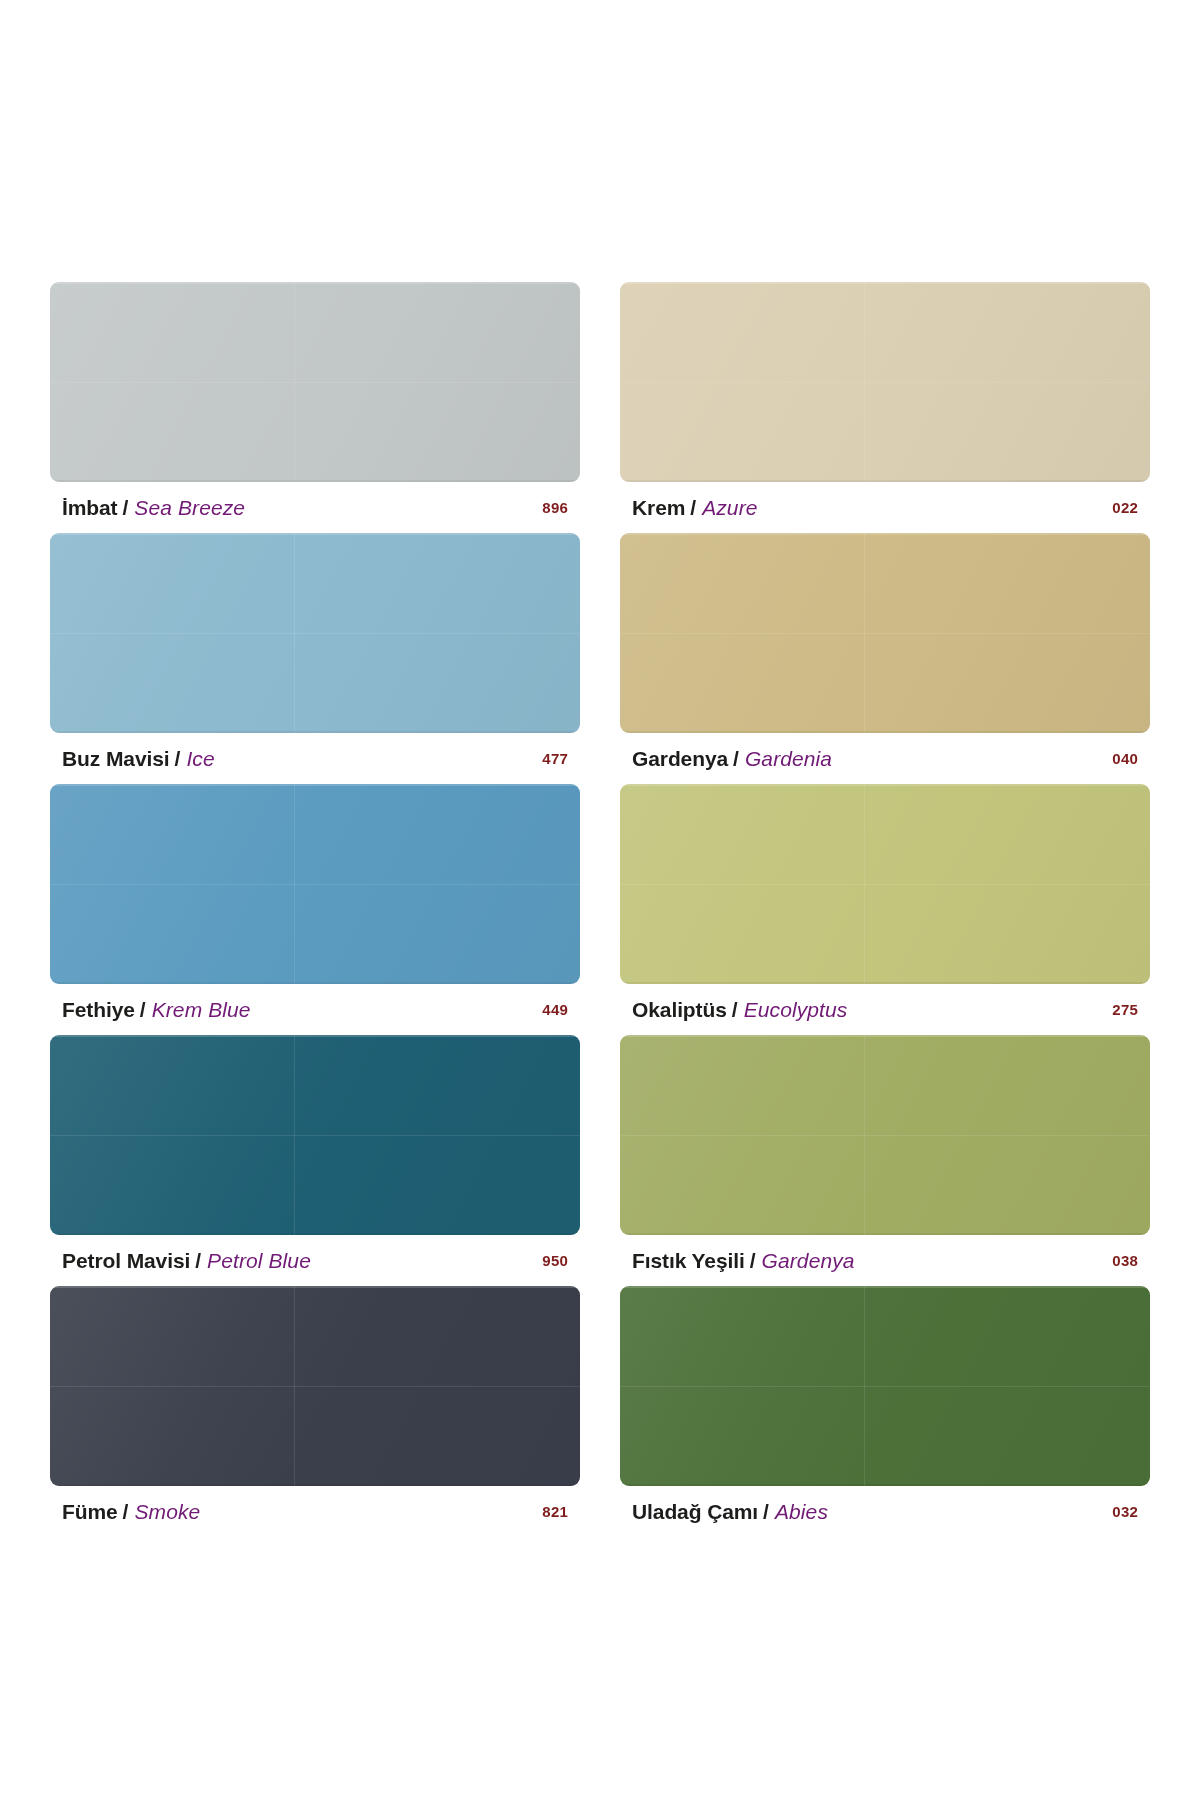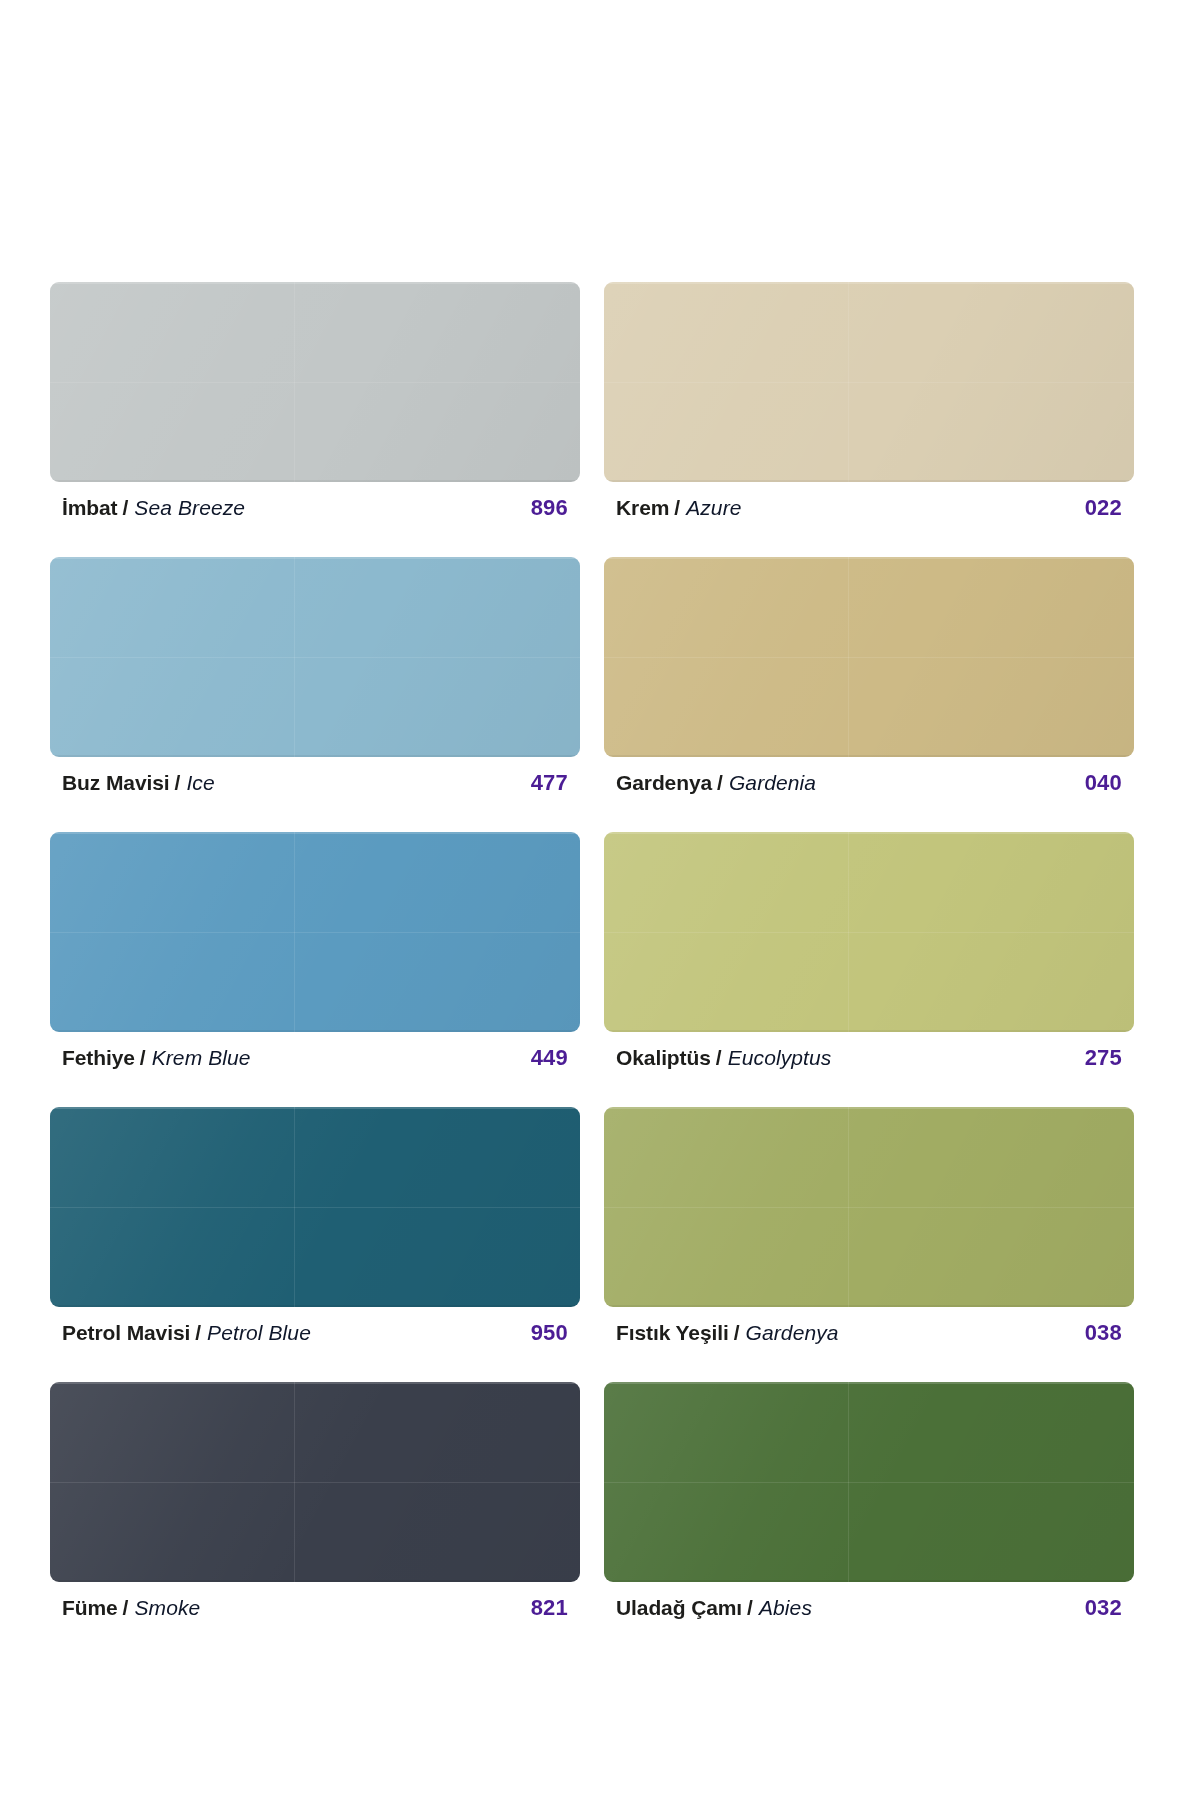--- a/index.html
+++ b/index.html
@@ -26,21 +26,20 @@
   
   #swatch-grid {
     position: absolute;
     left: 50px;
     top: 282px;
     width: 1100px;
     display: grid;
     grid-template-columns: 530px 530px;
     column-gap: 40px;
     row-gap: 0px;
-    gap: 24px;
   }
 
   .swatch-card {
     width: 530px;
     height: 251px;
     box-sizing: border-box;
     display: flex;
     flex-direction: column;
     justify-content: flex-start;
   }
@@ -118,30 +117,30 @@
     letter-spacing: -0.1px;
   }
 
   .name-sep {
     color: #1d1d1b;
     font-weight: 600;
     margin: 0 6px 0 5px;
   }
 
   .name-en {
-    color: #0f172a;
+    color: #701a75;
     font-weight: 400;
     font-style: italic;
     letter-spacing: 0.1px;
   }
 
   .swatch-code {
-    color: #4c1d95;
+    color: #7f1d1d;
     font-weight: 700;
-    font-size: 22px;
+    font-size: 15px;
     letter-spacing: 0.2px;
     padding-right: 8px;
   }
 </style>
 </head>
 <body>
 
 <div id="palette-page">
   <div id="swatch-grid">
       <div class="swatch-card">

